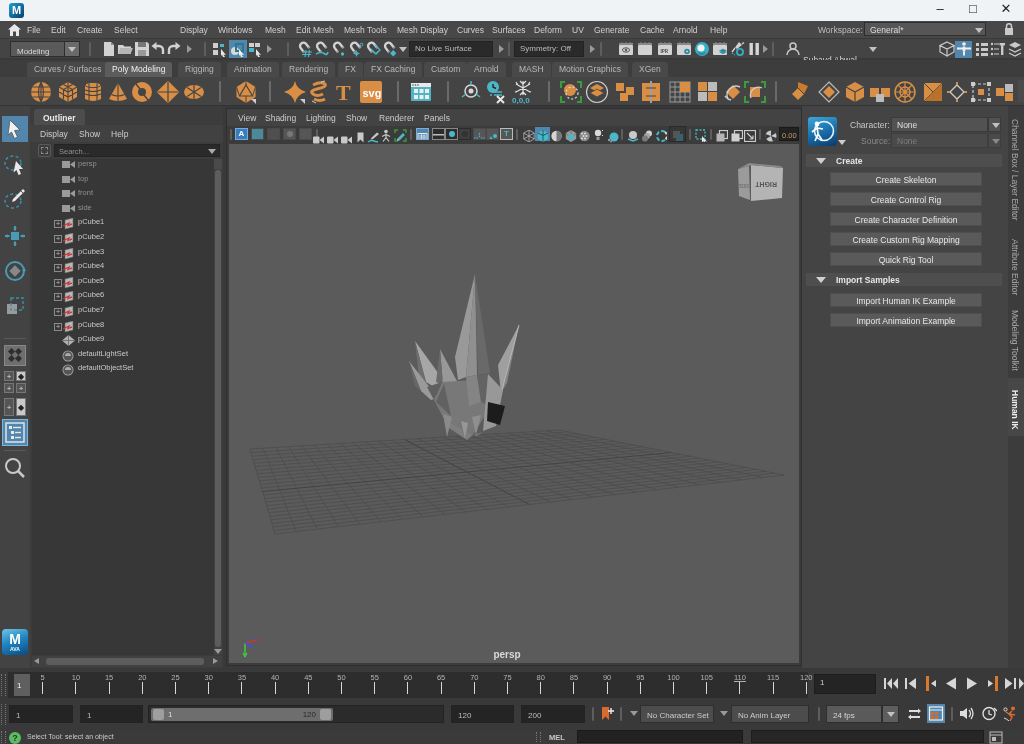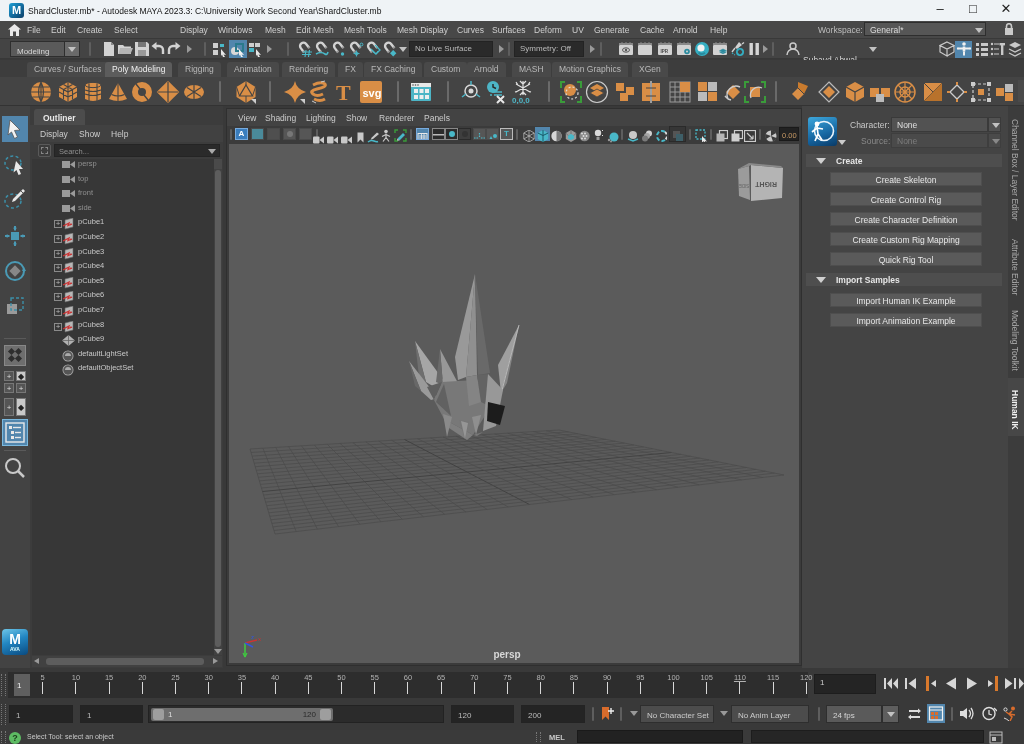--- a/index.html
+++ b/index.html
@@ -84,21 +84,20 @@
 #bottombar { left:0px; top:730px; width:1024px; height:14px; background:#3a3a3a; }
 .tick { position:absolute; top:10px; width:1px; height:12px; background:#d8d8d8; }
 .tnum { position:absolute; top:1px; font-size:7.5px; color:#b2b2b2; width:20px; text-align:center; }
 </style>
 </head>
 <body>
 <div id="root">
 
   <div id="titlebar" class="abs">
     <div id="mayaicon">M</div>
-    <div class="ttext">ShardCluster.mb* - Autodesk MAYA 2023.3: C:\University Work Second Year\ShardCluster.mb</div>
     <div class="winbtn" style="left:933px;">–</div>
     <div class="winbtn" style="left:966px;">□</div>
     <div class="winbtn" style="left:999px;">✕</div>
   </div>
 
   <div id="menubar" class="abs">
       <svg style="position:absolute;left:8px;top:3px;" width="13" height="12" viewBox="0 0 13 12">
         <path d="M6.5 0 L13 5.5 L11 5.5 L11 12 L8 12 L8 7.5 L5 7.5 L5 12 L2 12 L2 5.5 L0 5.5 Z" fill="#e8e8e8"></path>
       </svg>
       <span class="m" style="left:27px;">File</span>

